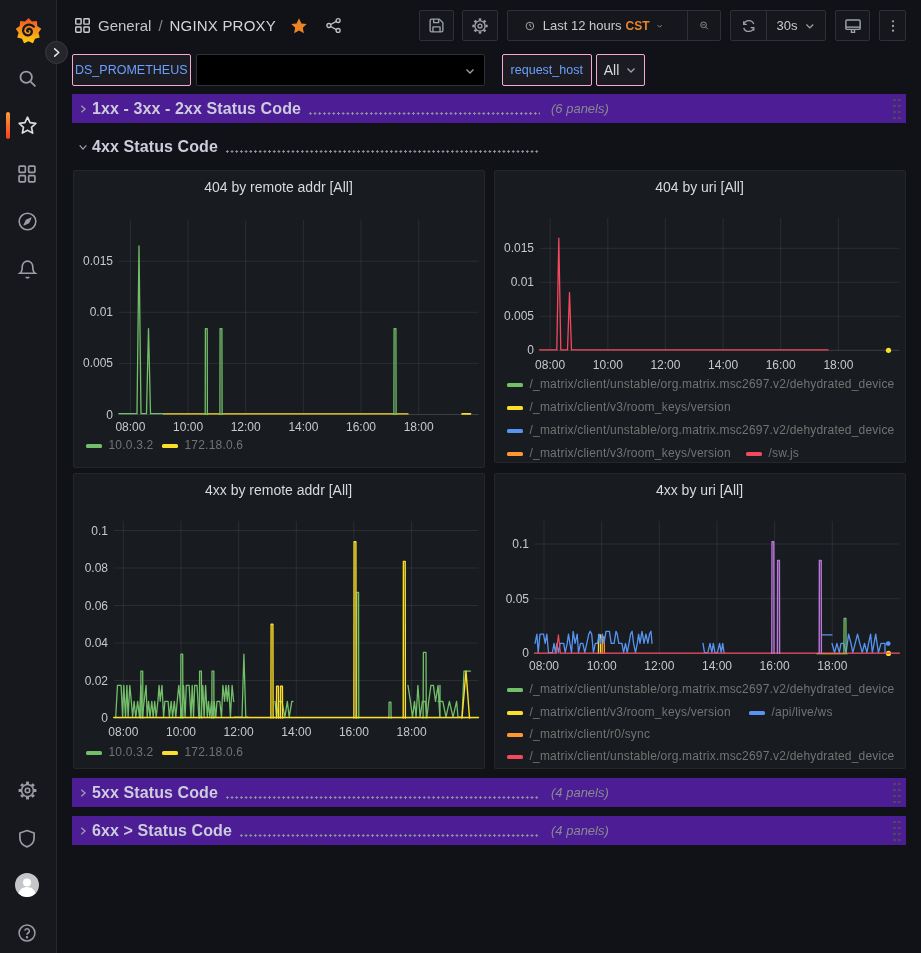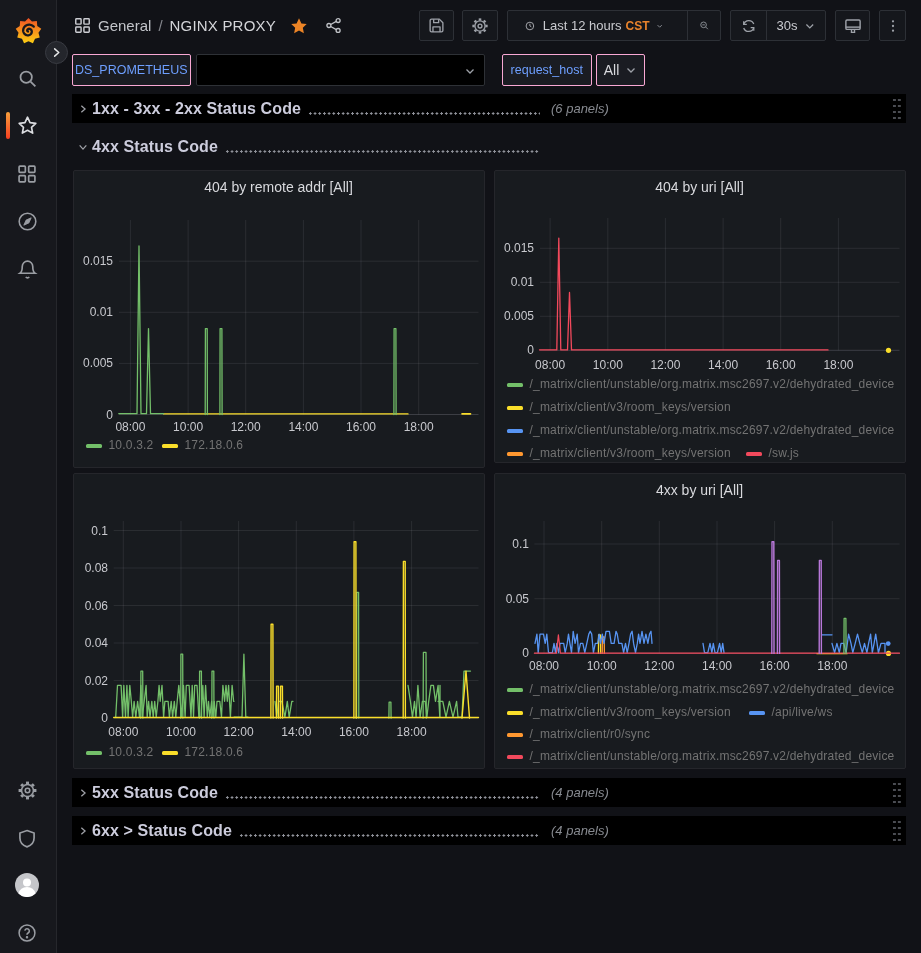--- a/index.html
+++ b/index.html
@@ -2,21 +2,21 @@
 <html><head><meta charset="utf-8"><title>Grafana</title><style>
 *{margin:0;padding:0;box-sizing:border-box}
 html,body{width:921px;height:953px;background:#111217;font-family:"Liberation Sans",sans-serif;overflow:hidden;position:relative}
 #sidebar{position:absolute;left:0;top:0;width:57px;height:953px;background:#17181d;border-right:1px solid #26272c}
 .sicon{position:absolute;left:17px}
 #activebar{position:absolute;left:6px;top:112px;width:4px;height:27px;border-radius:2px;background:linear-gradient(180deg,#f8a03c,#f53e20)}
 #collapse{position:absolute;left:45px;top:41px;width:23px;height:23px;border-radius:50%;background:#24262c;border:1px solid #393b42;z-index:5;display:flex;align-items:center;justify-content:center}
 .btn{position:absolute;top:10px;height:31px;background:#15171c;border:1px solid #2d3036;border-radius:2px;display:flex;align-items:center;justify-content:center;color:#c9cacf;white-space:nowrap}
 .crumb{position:absolute;top:10px;height:31px;display:flex;align-items:center;color:#cdced3;font-size:15px}
 .vlabel{position:absolute;top:54px;height:31.5px;background:#1a1c22;border:1px solid #f9a8d4;border-radius:2px;color:#6e9fff;font-size:13px;display:flex;align-items:center;justify-content:center}
-.rowband{position:absolute;left:72px;width:834px;height:29px;background:#000000;display:flex;align-items:center}
+.rowband{position:absolute;left:72px;width:834px;height:29px;background:#4c1d95;display:flex;align-items:center}
 .rowflex{display:flex;align-items:center;height:29px}
 .rowtitle{font-size:16px;font-weight:bold;color:#ccccdc;white-space:nowrap;letter-spacing:0.1px}
 .dots{height:3px;align-self:center;margin-top:10px;margin-left:7px;background-image:radial-gradient(circle,#90929a 1.05px,rgba(0,0,0,0) 1.35px);background-size:4.7px 3px;background-repeat:repeat-x}
 .pcount{font-style:italic;color:#878a90;font-size:13px;position:absolute;left:479px;white-space:nowrap}
 .draghandle{position:absolute;right:4px;top:3px;width:10px;height:24px;background-image:radial-gradient(circle,#4a4c52 1.2px,rgba(0,0,0,0) 1.45px);background-size:4.9px 6px}
 .panel{position:absolute;background:#181b1f;border:1px solid #25262b;border-radius:2px;overflow:hidden}
 .panel svg{position:absolute;left:0;top:0}
 .ptitle{position:absolute;top:8px;left:0;right:0;text-align:center;font-size:14px;font-weight:500;color:#d8d9dd;z-index:2}
 .sw{position:absolute;width:16px;height:4px;border-radius:1.5px;z-index:2}
 .ltx{position:absolute;font-size:12px;letter-spacing:0.2px;color:#737373;white-space:nowrap;z-index:2}
@@ -297,20 +297,21 @@
     <span class="sw" style="left:12px;top:234.8px;background:#FADE2A"></span>
     <span class="ltx" style="left:35px;top:228.8px;">/_matrix/client/v3/room_keys/version</span>
     <span class="sw" style="left:12px;top:258.1px;background:#5794F2"></span>
     <span class="ltx" style="left:35px;top:252.10000000000002px;">/_matrix/client/unstable/org.matrix.msc2697.v2/dehydrated_device</span>
     <span class="sw" style="left:12px;top:281.4px;background:#FF9830"></span>
     <span class="ltx" style="left:35px;top:275.4px;">/_matrix/client/v3/room_keys/version</span>
     <span class="sw" style="left:251px;top:281.4px;background:#F2495C"></span>
     <span class="ltx" style="left:274px;top:275.4px;">/sw.js</span>
   </div>
 <div class="panel" style="left:72.5px;top:473px;width:412px;height:296px">
+    <div class="ptitle">4xx by remote addr [All]</div>
     <svg width="412" height="296" font-family="Liberation Sans, sans-serif">
       <line x1="49.3" y1="47" x2="49.3" y2="244.0" stroke="rgba(204,204,220,0.10)" stroke-width="1"></line>
       <line x1="107.0" y1="47" x2="107.0" y2="244.0" stroke="rgba(204,204,220,0.10)" stroke-width="1"></line>
       <line x1="164.6" y1="47" x2="164.6" y2="244.0" stroke="rgba(204,204,220,0.10)" stroke-width="1"></line>
       <line x1="222.3" y1="47" x2="222.3" y2="244.0" stroke="rgba(204,204,220,0.10)" stroke-width="1"></line>
       <line x1="279.9" y1="47" x2="279.9" y2="244.0" stroke="rgba(204,204,220,0.10)" stroke-width="1"></line>
       <line x1="337.6" y1="47" x2="337.6" y2="244.0" stroke="rgba(204,204,220,0.10)" stroke-width="1"></line>
       <line x1="39.7" y1="206.5" x2="404.5" y2="206.5" stroke="rgba(204,204,220,0.10)" stroke-width="1"></line>
       <line x1="39.7" y1="169.0" x2="404.5" y2="169.0" stroke="rgba(204,204,220,0.10)" stroke-width="1"></line>
       <line x1="39.7" y1="131.5" x2="404.5" y2="131.5" stroke="rgba(204,204,220,0.10)" stroke-width="1"></line>

